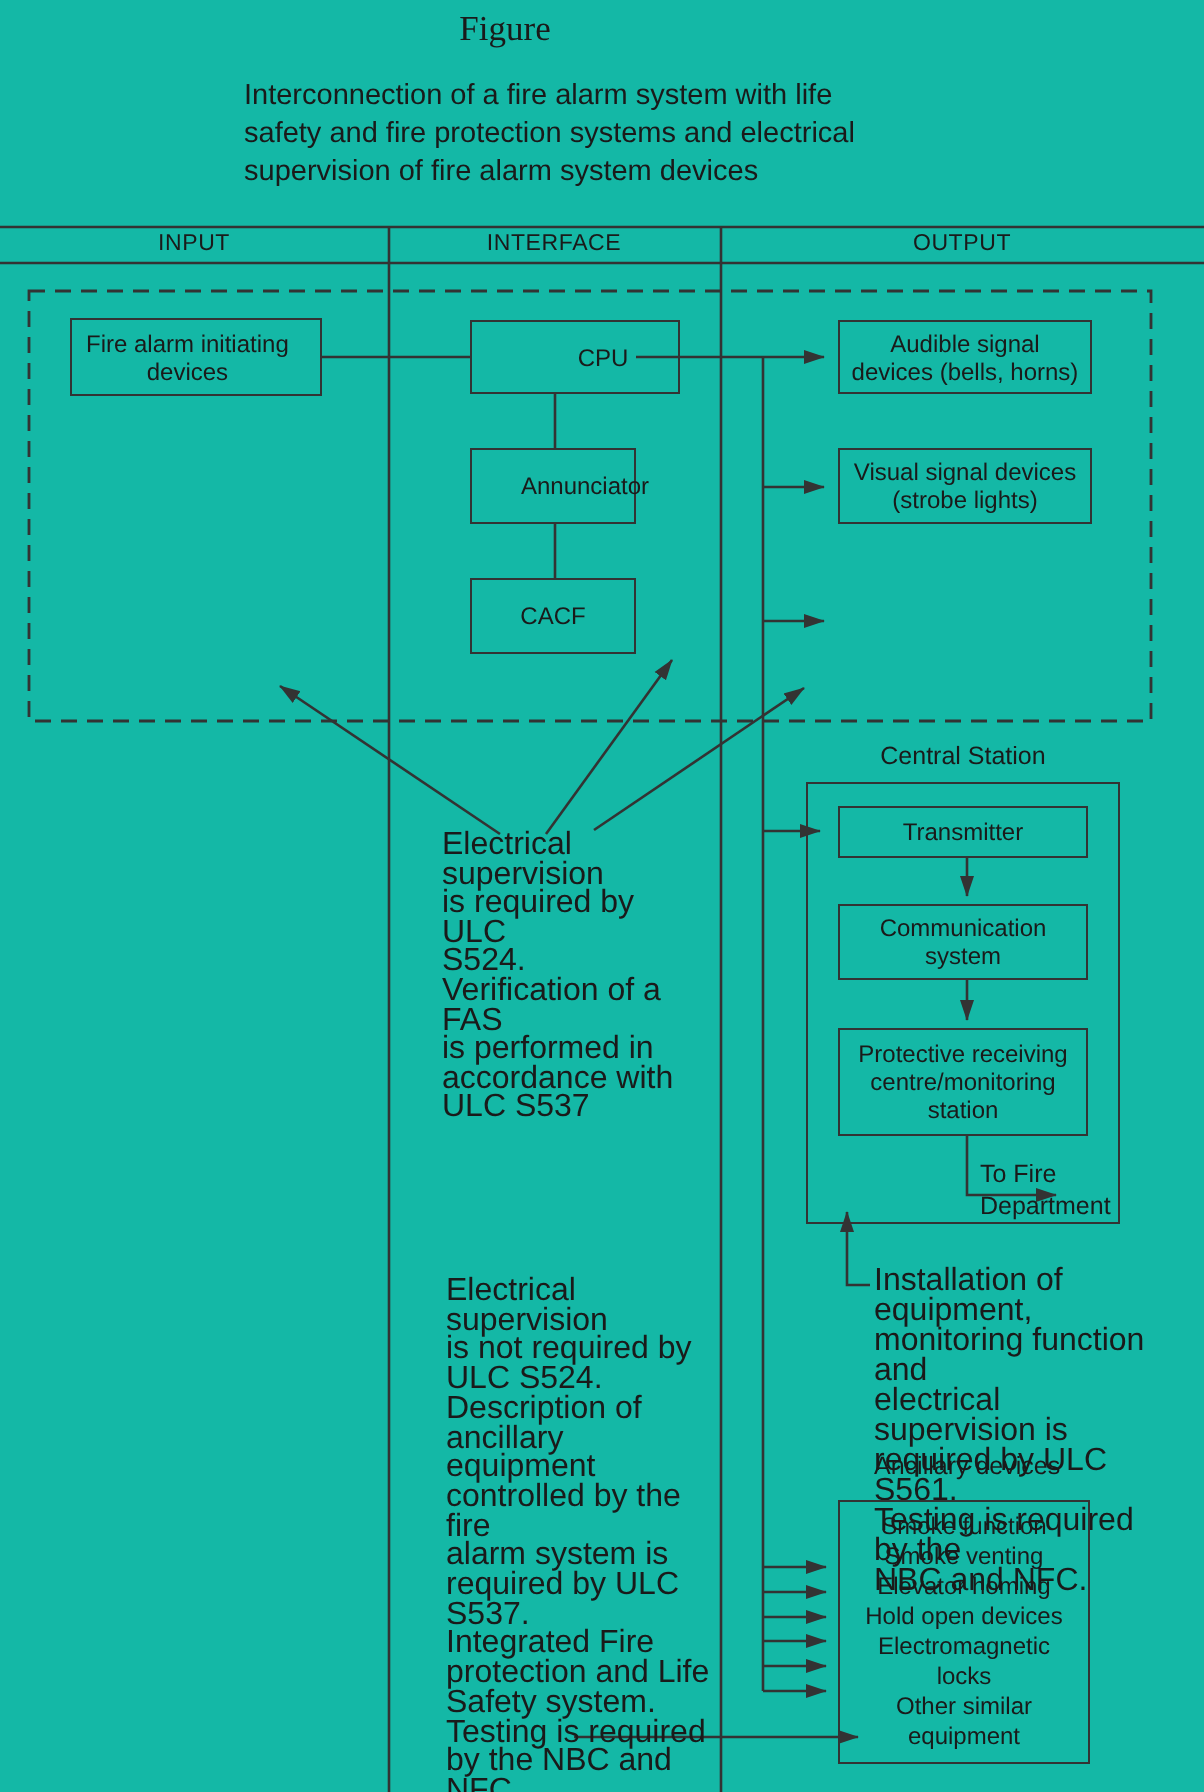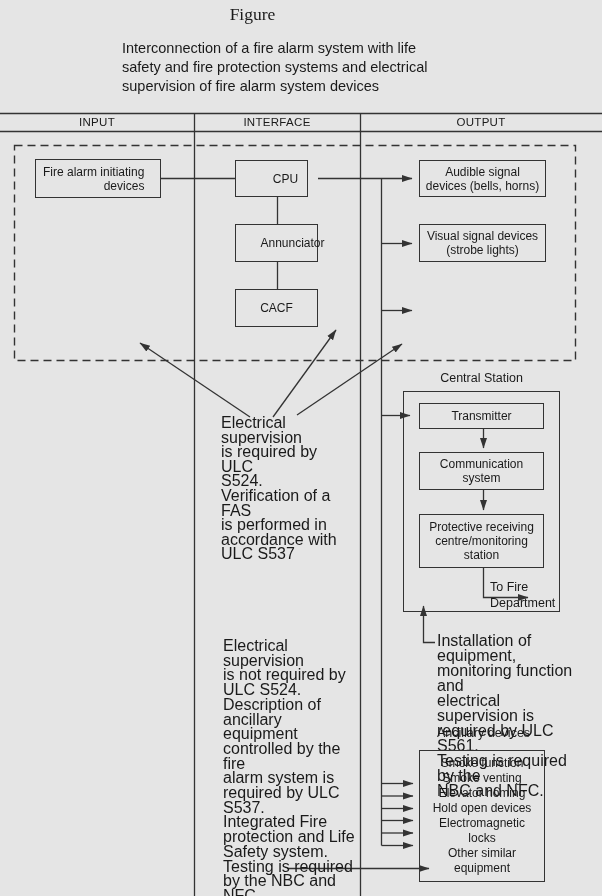--- a/index.html
+++ b/index.html
@@ -1,16 +1,16 @@
 <!DOCTYPE html>
 <html><head>
 <meta charset="utf-8">
 <style>
   html,body{margin:0;padding:0;background:#fff;}
-  #page{position:relative;width:602px;height:896px;background:#e5e5e5;overflow:hidden;
+  #page{position:relative;width:602px;height:896px;background:#14b8a6;overflow:hidden;
         font-family:"Liberation Sans",sans-serif;color:#1a1a1a;}
   #lines{position:absolute;left:0;top:0;z-index:1;}
   .abs{position:absolute;z-index:2;}
   .pre{white-space:pre-line;}
   .bx{border:1.4px solid #333;display:flex;align-items:center;justify-content:center;
       text-align:center;font-size:12px;line-height:14px;white-space:pre-line;background:transparent;box-sizing:border-box;}
   .title{font-family:"Liberation Serif",serif;font-size:17.5px;text-align:center;}
   .subtitle{font-size:14.5px;line-height:19px;}
   .colhead{font-size:11.5px;text-align:center;letter-spacing:.3px;}
   .note{font-size:16px;line-height:14.6px;}
@@ -67,24 +67,24 @@
 
   <div class="abs title" style="left:180px;top:4px;width:145px;">Figure</div>
   <div class="abs subtitle pre" style="left:122px;top:39px;width:340px;">Interconnection of a fire alarm system with life
 safety and fire protection systems and electrical
 supervision of fire alarm system devices</div>
 
   <div class="abs colhead" style="left:0;top:116px;width:194px;">INPUT</div>
   <div class="abs colhead" style="left:194px;top:116px;width:166px;">INTERFACE</div>
   <div class="abs colhead" style="left:360px;top:116px;width:242px;">OUTPUT</div>
 
-  <div class="bx abs" style="left:35px;top:159px;width:126px;height:39px;justify-content:flex-start;text-align:right;padding-left:7px;">Fire alarm initiating
+  <div class="bx abs" style="left:35px;top:159px;width:126px;height:39px;justify-content:flex-start;text-align:center;padding-left:7px;">Fire alarm initiating
 devices</div>
 
-  <div class="bx abs" style="left:235px;top:160px;width:73px;height:37px;padding-left:28px;">CPU</div>
+  <div class="bx abs" style="left:235px;top:160px;width:105px;height:37px;padding-left:28px;">CPU</div>
   <div class="bx abs" style="left:235px;top:224px;width:83px;height:38px;padding-left:32px;">Annunciator</div>
   <div class="bx abs" style="left:235px;top:289px;width:83px;height:38px;">CACF</div>
 
   <div class="bx abs" style="left:419px;top:224px;width:127px;height:38px;">Visual signal devices
 (strobe lights)</div>
   <div class="bx abs" style="left:419px;top:160px;width:127px;height:37px;">Audible signal
 devices (bells, horns)</div>
 
   <div class="abs seclabel" style="left:403px;top:371px;width:157px;text-align:center;">Central Station</div>
   <div class="abs" style="left:403px;top:391px;width:157px;height:221px;border:1.4px solid #333;box-sizing:border-box;"></div>

